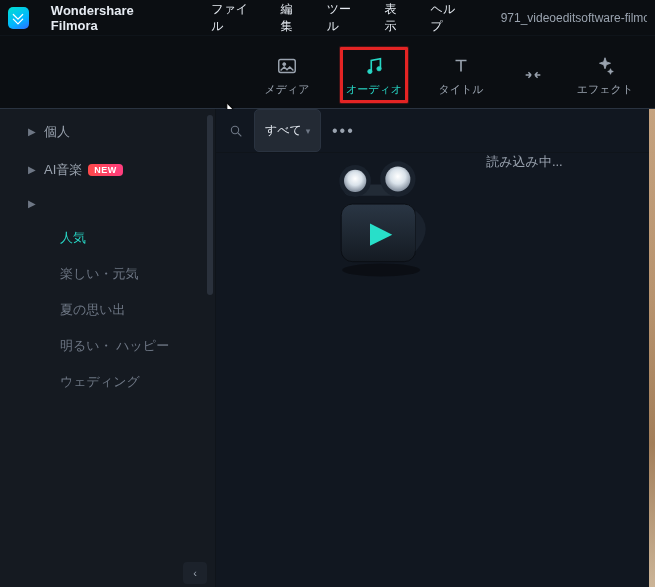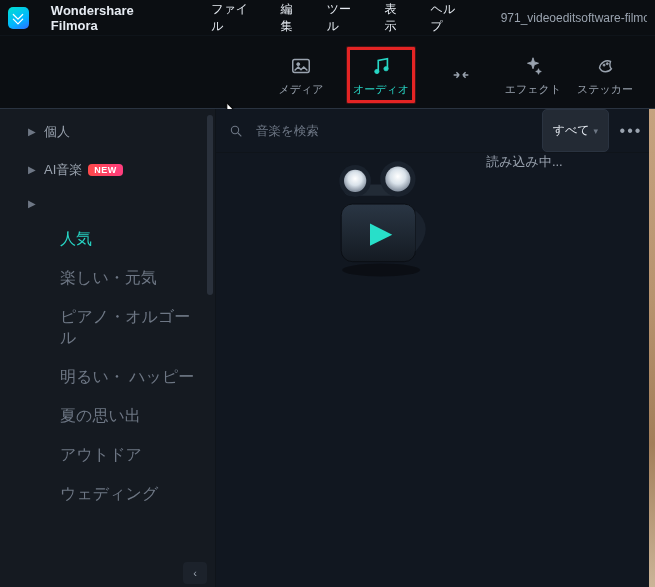--- a/index.html
+++ b/index.html
@@ -75,21 +75,21 @@
     width:24px;height:24px;display:flex;align-items:center;justify-content:center;
     font-size:20px;
   }
   .tool-tab .ico svg{width:22px;height:22px;}
   .tool-tab .ico svg *{stroke:currentColor;}
   .tool-tab .lab{font-size:11px;}
   .tool-tab.active{color:var(--accent);}
   .tool-tab.highlighted{
     border:3px solid var(--highlight-red);border-radius:1px;
     box-shadow:0 0 0 1px rgba(228,36,36,.25);
-    margin:8px;
+    margin:15px;
   }
   .cursor-fake{
     position:absolute;
     top:66px;left:226px;
     width:14px;height:18px;
     pointer-events:none;
   }
   .cursor-fake svg{filter:drop-shadow(0 0 1px #000);}
 
   
@@ -121,21 +121,21 @@
   }
   .side-caret.open{transform:rotate(90deg) translateX(-1px);}
   .badge{
     font-size:9px;font-weight:700;
     padding:1px 6px;border-radius:4px;color:#fff;
     letter-spacing:0.5px;
     background:linear-gradient(90deg,var(--badge-red),var(--badge-pink));
   }
   .sub-row{
     padding:9px 10px 9px 54px;
-    font-size:16px;color:var(--text-mute);cursor:pointer;
+    font-size:13px;color:var(--text-mute);cursor:pointer;
     margin:0 6px;border-radius:4px;
   }
   .sub-row.active{color:var(--accent);}
   .side-scrollbar{
     position:absolute;right:2px;top:6px;width:6px;height:180px;
     background:#2a313c;border-radius:3px;
   }
   .side-collapse{
     height:28px;display:flex;align-items:center;justify-content:flex-end;
     padding-right:8px;
@@ -237,48 +237,46 @@
     <span class="ico">
       <svg viewBox="0 0 24 24">
           <path d="M9 18V6l10-2v11" fill="none" stroke-width="1.8"></path>
           <circle cx="7.5" cy="18" r="2.3" fill="currentColor"></circle>
           <circle cx="17.5" cy="15" r="2.3" fill="currentColor"></circle>
         </svg>
     </span>
     <span class="lab">オーディオ</span>
   </div>
 
-
   <div class="tool-tab">
     <span class="ico">
       <svg viewBox="0 0 24 24">
+          <path d="M6 6h12M12 6v12" stroke-width="1.8" fill="none"></path>
+        </svg>
+    </span>
+    <span class="lab">タイトル</span>
+  </div>
+
+  <div class="tool-tab">
+    <span class="ico">
+      <svg viewBox="0 0 24 24">
           <path d="M4 12h6m4 0h6M10 12l-3-3m3 3l-3 3M14 12l3-3m-3 3l3 3" stroke-width="1.6" fill="none"></path>
         </svg>
     </span>
   </div>
 
   <div class="tool-tab">
     <span class="ico">
       <svg viewBox="0 0 24 24">
           <path d="M12 3l1.5 4.5L18 9l-4.5 1.5L12 15l-1.5-4.5L6 9l4.5-1.5zM18 15l.8 2.2L21 18l-2.2.8L18 21l-.8-2.2L15 18l2.2-.8z" fill="currentColor" stroke="none"></path>
         </svg>
     </span>
     <span class="lab">エフェクト</span>
   </div>
 
-  <div class="tool-tab">
-    <span class="ico">
-      <svg viewBox="0 0 24 24">
-          <path d="M6 14c1-6 7-9 12-7-1 3-1 6 1 8-3 4-10 5-13-1z" fill="none" stroke-width="1.5"></path>
-          <circle cx="11" cy="11" r="1.1" fill="currentColor"></circle>
-          <circle cx="14.5" cy="9.5" r="1.1" fill="currentColor"></circle>
-        </svg>
-    </span>
-    <span class="lab">ステッカー</span>
-  </div>
 
 
   <div class="cursor-fake">
     <svg viewBox="0 0 16 20" width="14" height="18">
         <path d="M1 1l0 14 3.5-3 2.3 5 2.2-1-2.3-5 4.3 0z" fill="#fff" stroke="#000" stroke-width="1"></path>
       </svg>
   </div>
 </div>
 
 <div class="content">
@@ -297,44 +295,41 @@
         <span class="badge">NEW</span>
       </div>
 
       <div class="side-row">
         <span class="side-caret">▶</span>
       </div>
 
 
       <div class="sub-row active">人気</div>
       <div class="sub-row">楽しい・元気</div>
-      <div class="sub-row">ピアノ・オルゴール</div>
+      <div class="sub-row">夏の思い出</div>
       <div class="sub-row">明るい・ ハッピー</div>
-      <div class="sub-row">夏の思い出</div>
-      <div class="sub-row">アウトドア</div>
       <div class="sub-row">ウェディング</div>
 
     </div>
     <div class="side-scrollbar"></div>
     <div class="side-collapse">
       <div class="btn">
         <span>‹</span>
       </div>
     </div>
   </div>
 
   <div class="main">
     <div class="main-top">
       <span class="search-ico">
         <svg viewBox="0 0 24 24" width="16" height="16">
             <circle cx="10.5" cy="10.5" r="5.5" fill="none" stroke="currentColor" stroke-width="1.6"></circle>
             <path d="M15 15l5 5" stroke="currentColor" stroke-width="1.6"></path>
           </svg>
       </span>
-      <input class="search-input" placeholder="音楽を検索" style="">
       <div class="filter-btn">
         <span>すべて</span>
         <span class="chev">▾</span>
       </div>
       <div class="more-btn">
         <span>•••</span>
       </div>
     </div>
 
     <div class="main-body">

